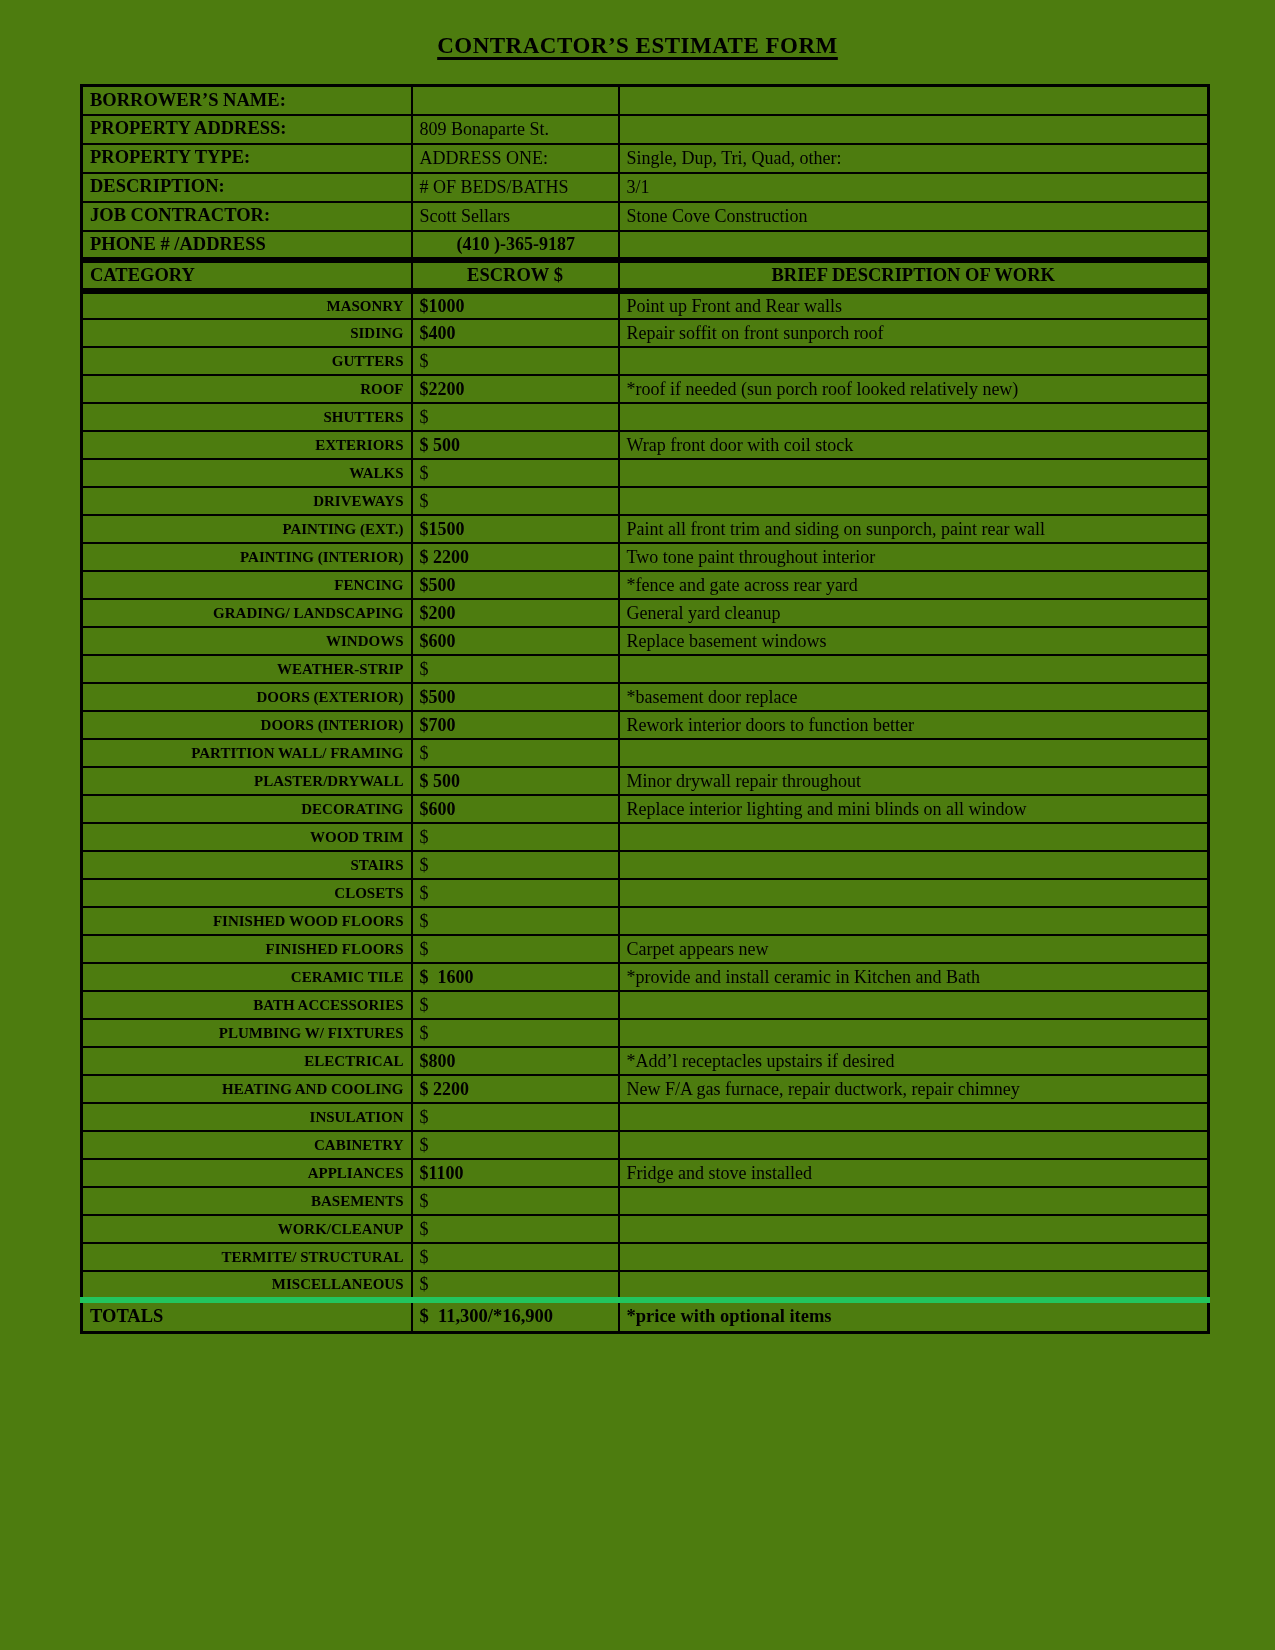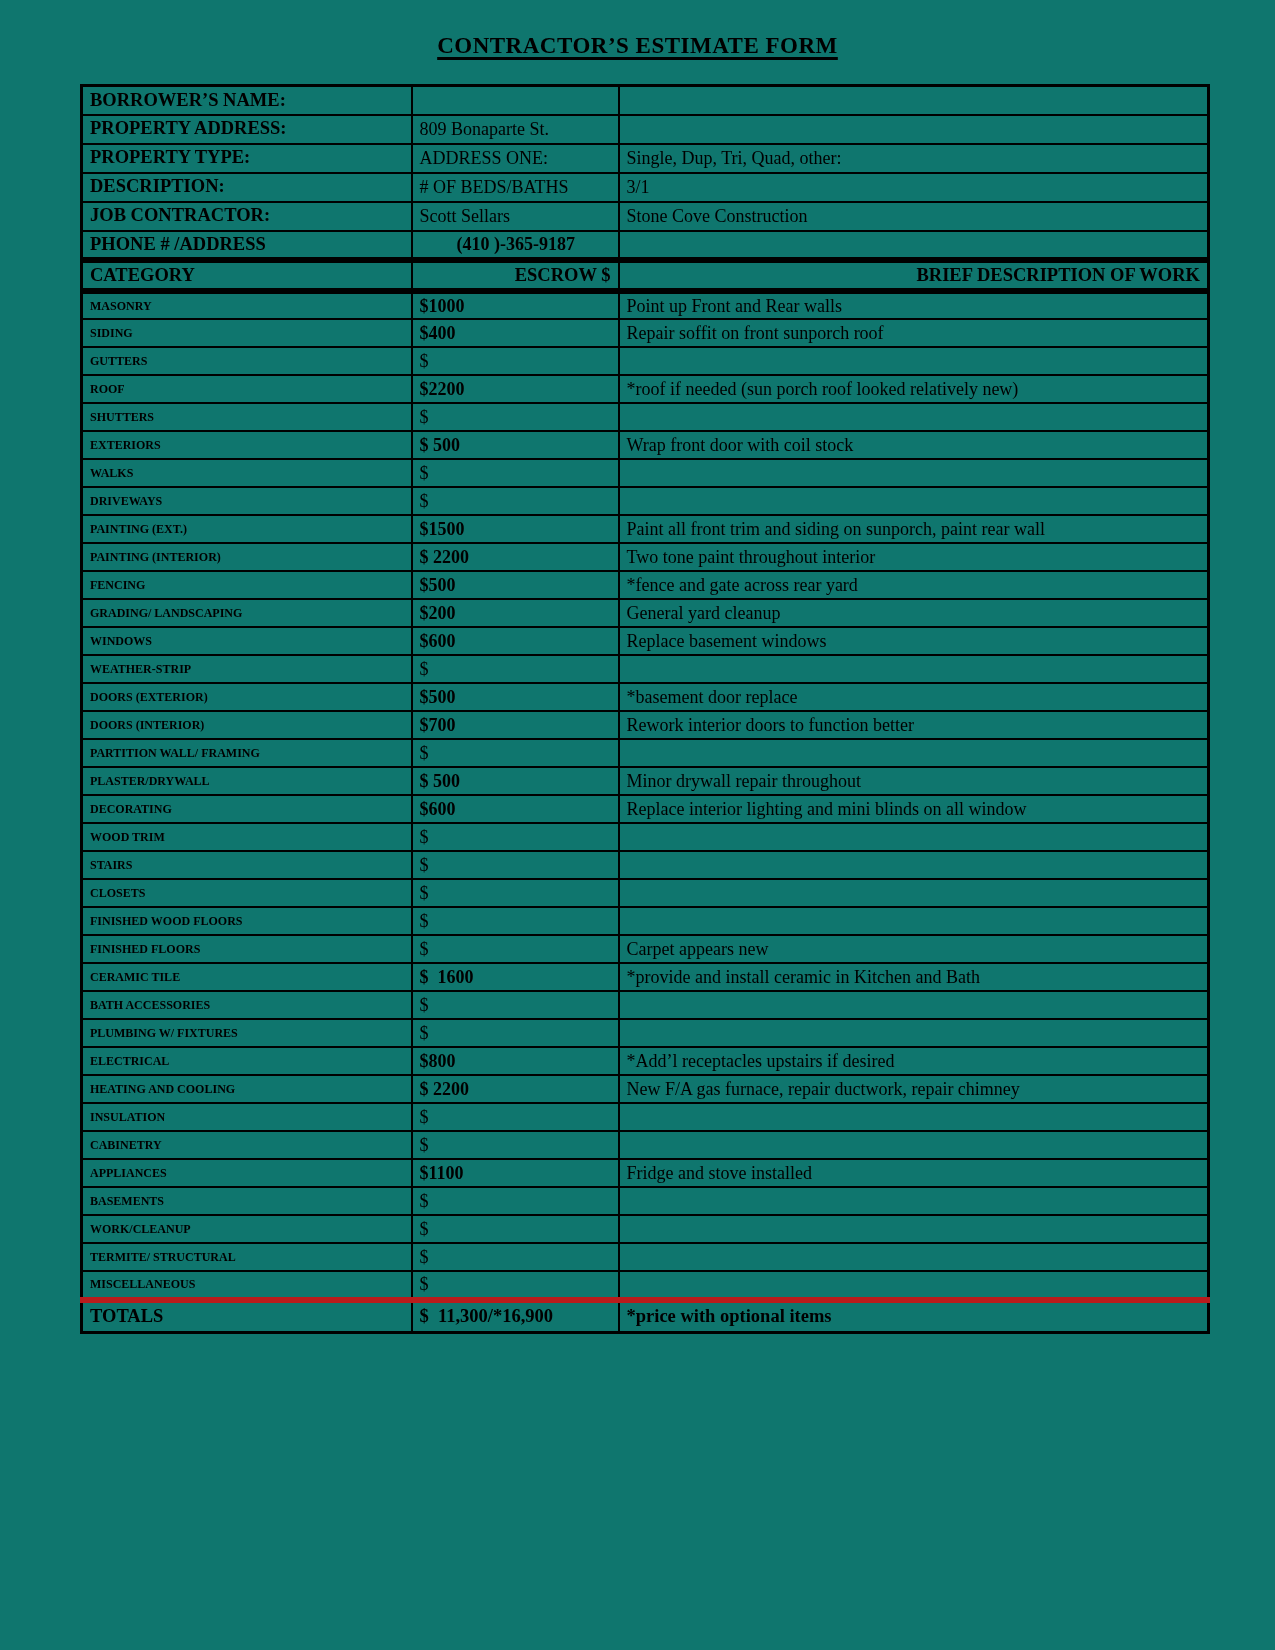--- a/index.html
+++ b/index.html
@@ -6,21 +6,21 @@
   html, body {
     margin: 0; padding: 0;
     background: #ffffff;
     color: #000000;
     font-family: "Liberation Serif", "DejaVu Serif", serif;
   }
   .page {
     position: relative;
     width: 1275px;
     height: 1650px;
-    background: #0f766e;
+    background: #4d7c0f;
     overflow: hidden;
   }
   .page-title {
     margin: 0;
     padding-top: 33px;
     text-align: center;
     font-size: 23px;
     font-weight: bold;
     letter-spacing: 0.5px;
     text-decoration: underline;
@@ -48,29 +48,29 @@
   tr.info-row td { height: 29px; }
   tr.info-row td.label-cell { font-weight: bold; font-size: 18.5px; }
   tr.info-row td.bold { font-weight: bold; padding-left: 44px; }
   tr.header-row th {
     height: 30px;
     font-weight: bold;
     font-size: 18.5px;
     border-top: 6px solid #000;
     border-bottom: 6px solid #000;
   }
-  tr.header-row th.center { text-align: right; }
+  tr.header-row th.center { text-align: center; }
   tr.data-row td { height: 28px; }
-  tr.data-row td.category-cell { font-weight: bold; font-size: 12px; }
+  tr.data-row td.category-cell { font-weight: bold; font-size: 15px; text-align: right; }
   tr.data-row td.escrow-cell.bold { font-weight: bold; }
   tr.totals-row td {
     height: 33px;
     font-weight: bold;
     font-size: 18.5px;
-    border-top: 6px solid #b91c1c;
+    border-top: 6px solid #22c55e;
   }
 </style>
 </head>
 <body>
 
 <div class="page">
 
   <h1 class="page-title">CONTRACTOR’S ESTIMATE FORM</h1>
 
   <table class="estimate">

